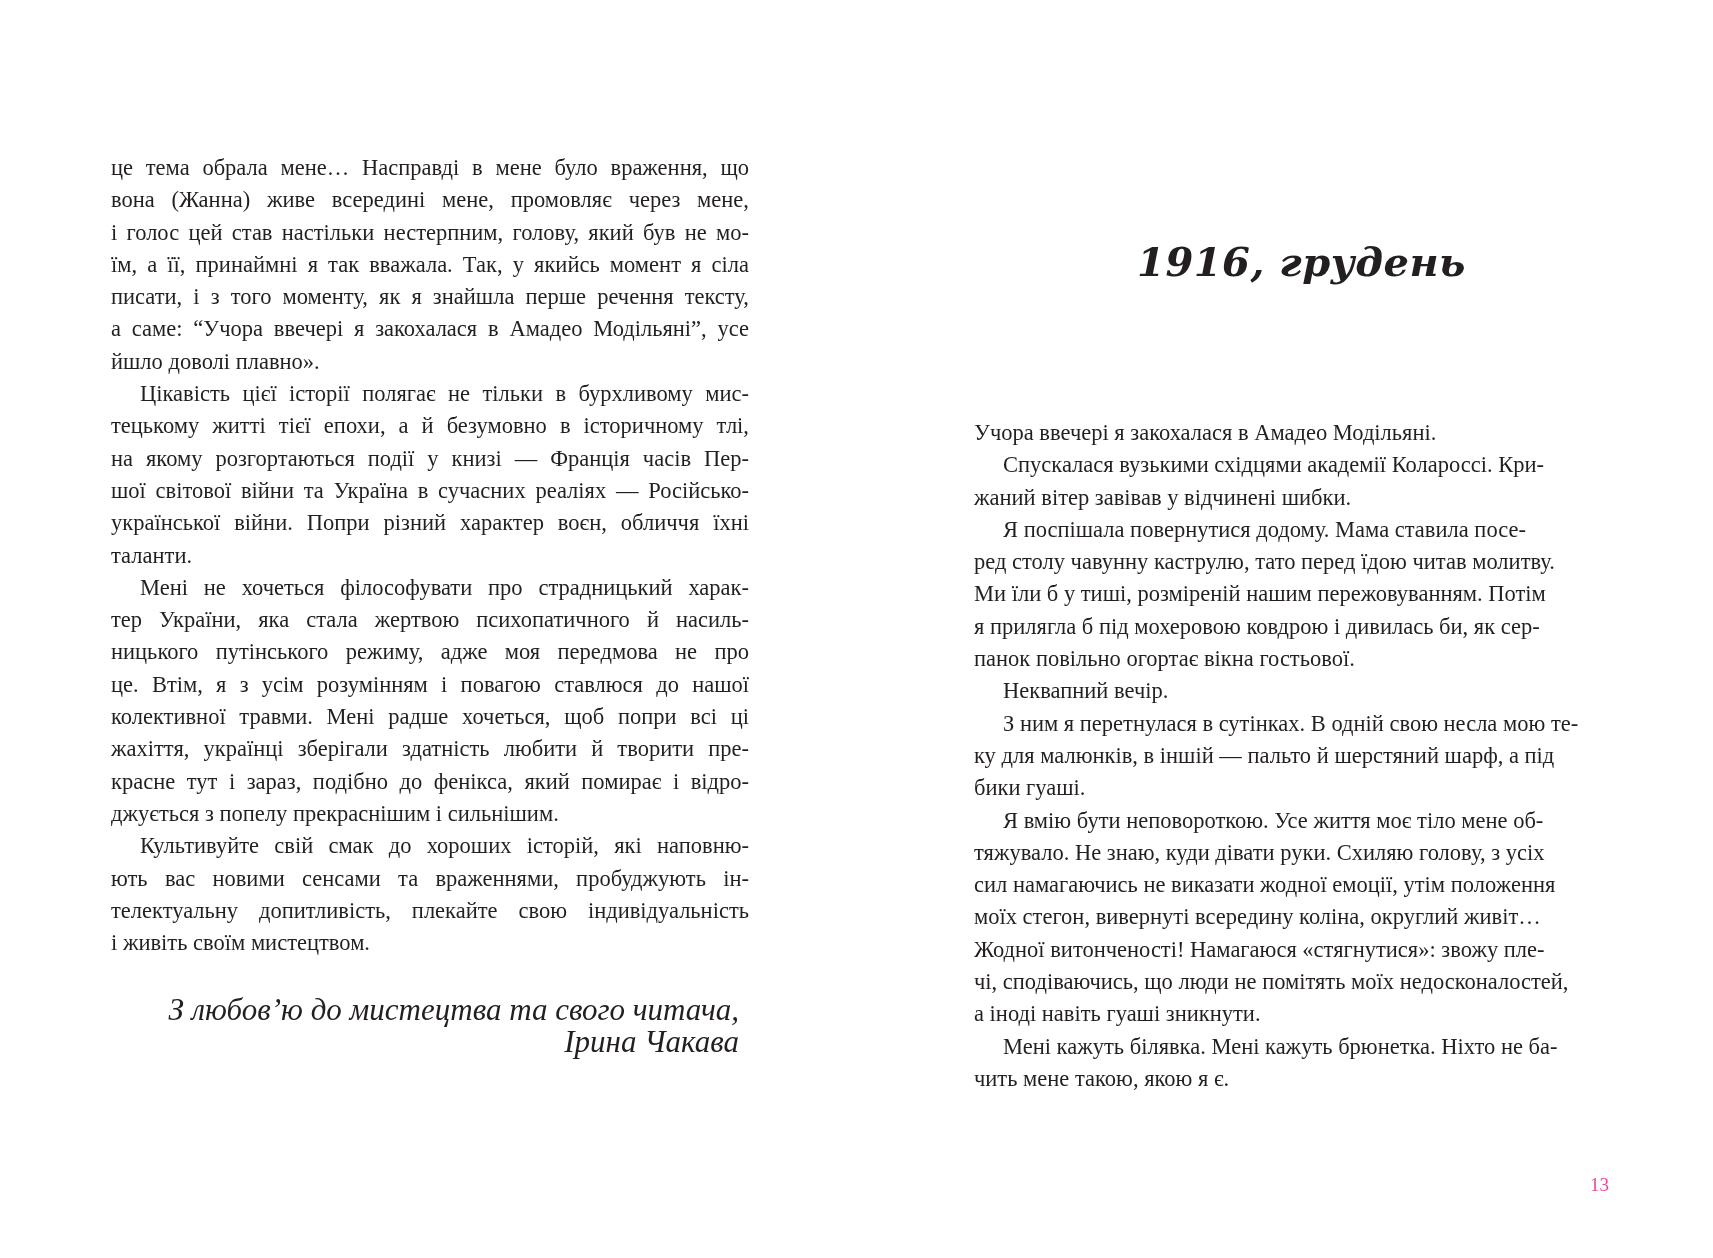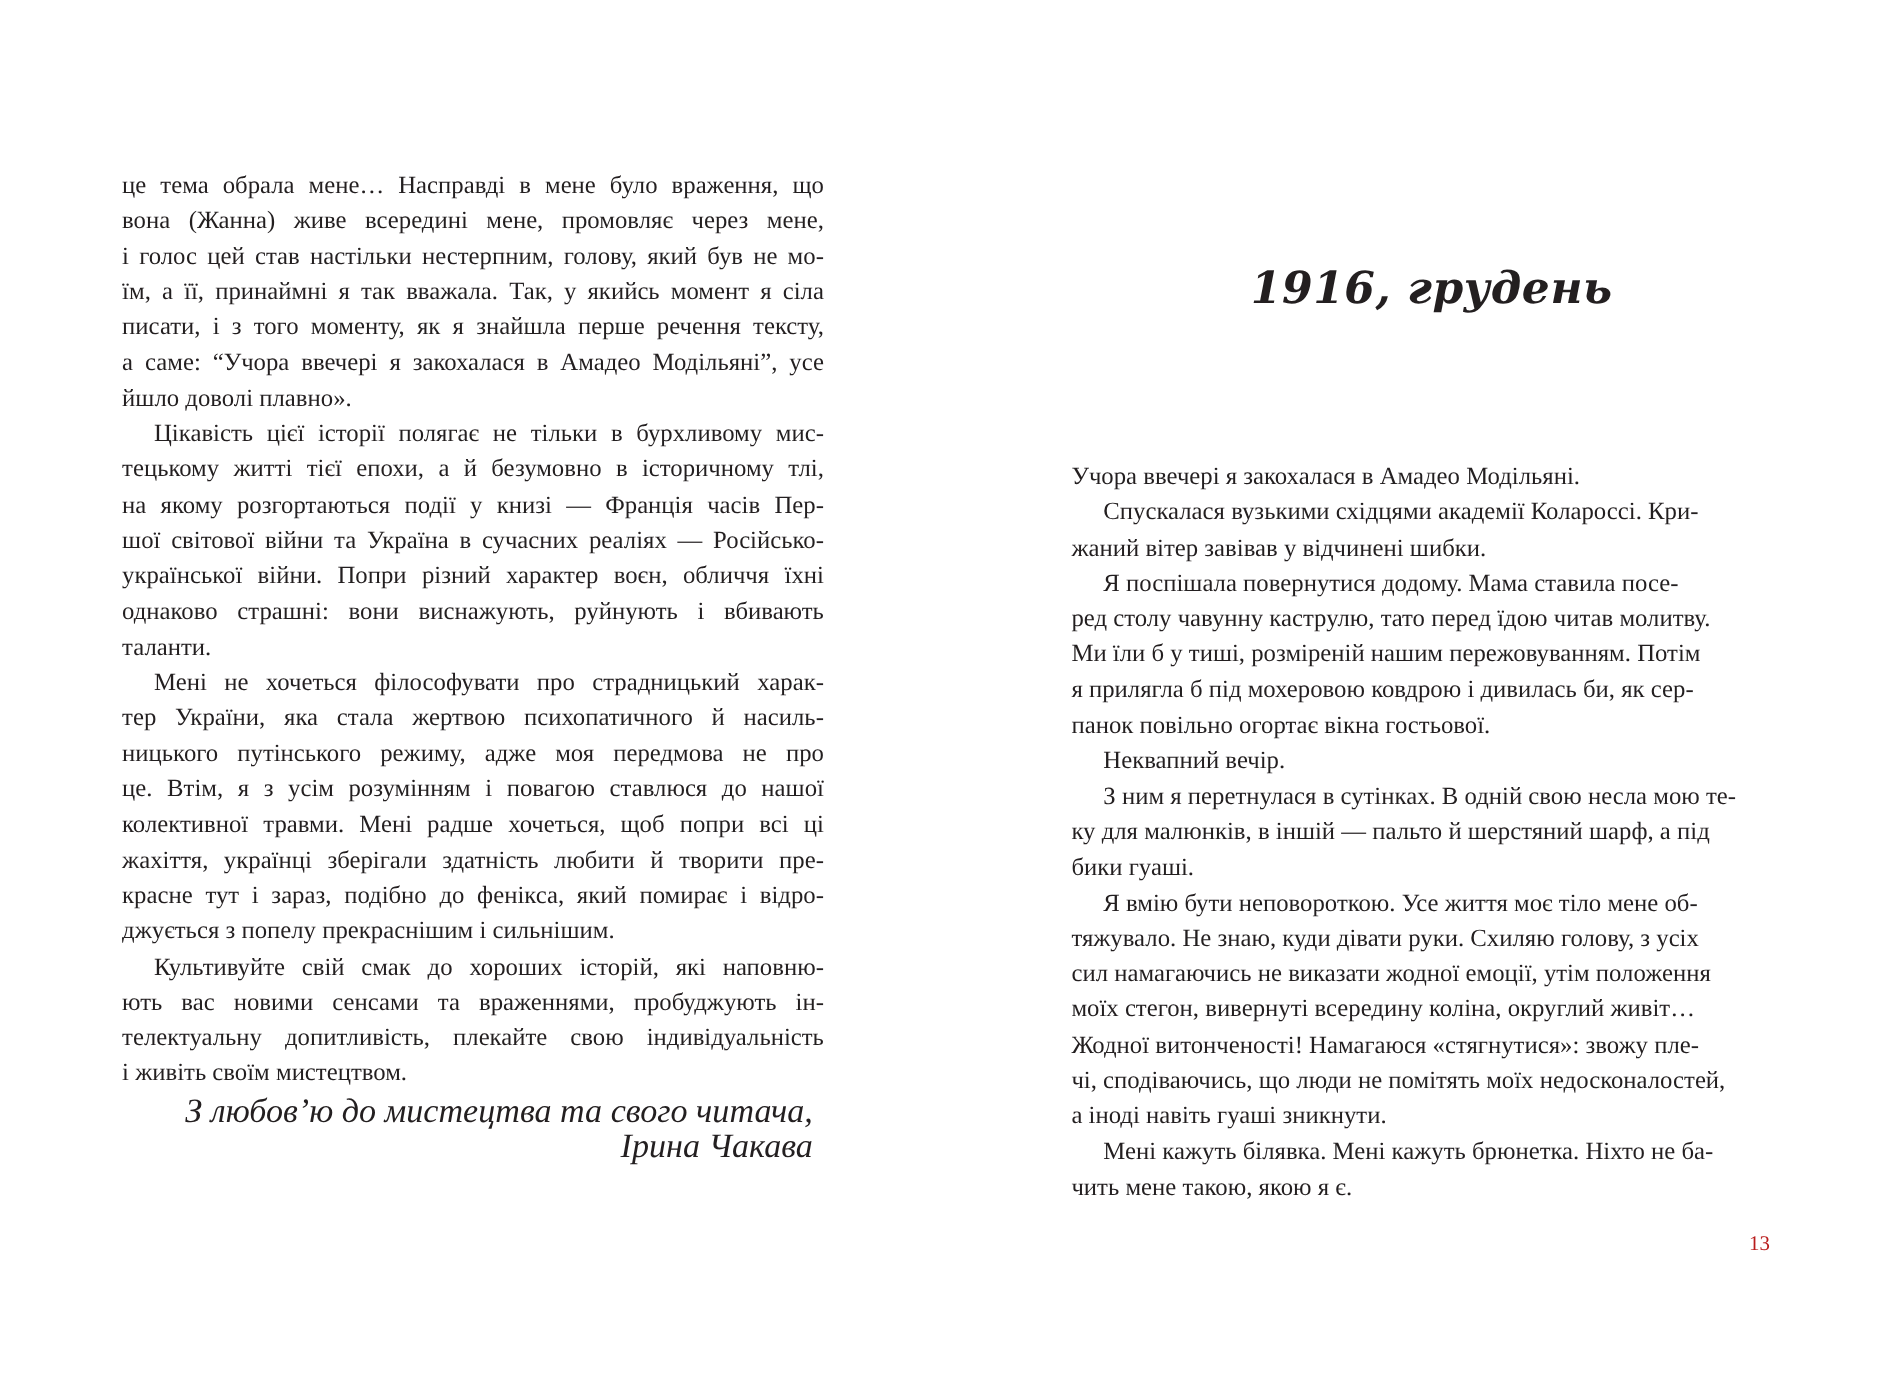--- a/index.html
+++ b/index.html
@@ -28,42 +28,41 @@
     font-style: italic; font-size: 31px; line-height: 32.3px; text-align: right;
   }
   .signature span { display: block; }
   .chapter-title {
     position: absolute; right: 247px; top: 238px;
     font-size: 40px; font-weight: bold; font-style: italic;
     letter-spacing: 0.5px;
     font-family: "DejaVu Serif", "Liberation Serif", serif;
   }
   .page-number {
-    position: absolute; right: 104px; top: 1120px;
-    font-size: 19px; color: #b91c1c;
+    position: absolute; right: 104px; top: 1174px;
+    font-size: 19px; color: #ec4899;
   }
 </style>
 </head>
 <body>
 
 <div class="page page-left">
   <div class="col" id="left-col">
       <span class="line">це тема обрала мене… Насправді в мене було враження, що</span>
       <span class="line">вона (Жанна) живе всередині мене, промовляє через мене,</span>
       <span class="line">і голос цей став настільки нестерпним, голову, який був не мо-</span>
       <span class="line">їм, а її, принаймні я так вважала. Так, у якийсь момент я сіла</span>
       <span class="line">писати, і з того моменту, як я знайшла перше речення тексту,</span>
       <span class="line">а саме: “Учора ввечері я закохалася в Амадео Модільяні”, усе</span>
       <span class="line last">йшло доволі плавно».</span>
       <span class="line indent">Цікавість цієї історії полягає не тільки в бурхливому мис-</span>
       <span class="line">тецькому житті тієї епохи, а й безумовно в історичному тлі,</span>
       <span class="line">на якому розгортаються події у книзі — Франція часів Пер-</span>
       <span class="line">шої світової війни та Україна в сучасних реаліях — Російсько-</span>
       <span class="line">української війни. Попри різний характер воєн, обличчя їхні</span>
-      <span class="line">однаково страшні: вони виснажують, руйнують і вбивають</span>
       <span class="line last">таланти.</span>
       <span class="line indent">Мені не хочеться філософувати про страдницький харак-</span>
       <span class="line">тер України, яка стала жертвою психопатичного й насиль-</span>
       <span class="line">ницького путінського режиму, адже моя передмова не про</span>
       <span class="line">це. Втім, я з усім розумінням і повагою ставлюся до нашої</span>
       <span class="line">колективної травми. Мені радше хочеться, щоб попри всі ці</span>
       <span class="line">жахіття, українці зберігали здатність любити й творити пре-</span>
       <span class="line">красне тут і зараз, подібно до фенікса, який помирає і відро-</span>
       <span class="line last">джується з попелу прекраснішим і сильнішим.</span>
       <span class="line indent">Культивуйте свій смак до хороших історій, які наповню-</span>

